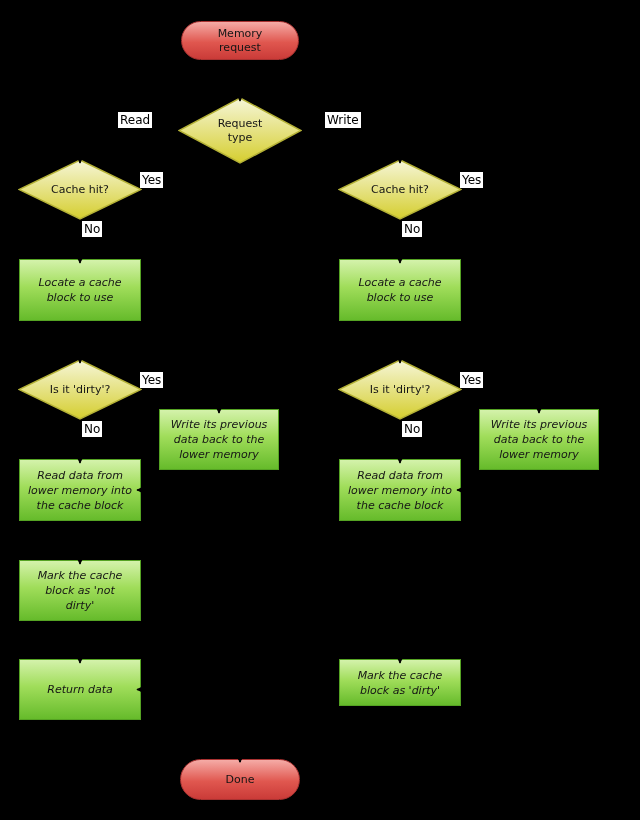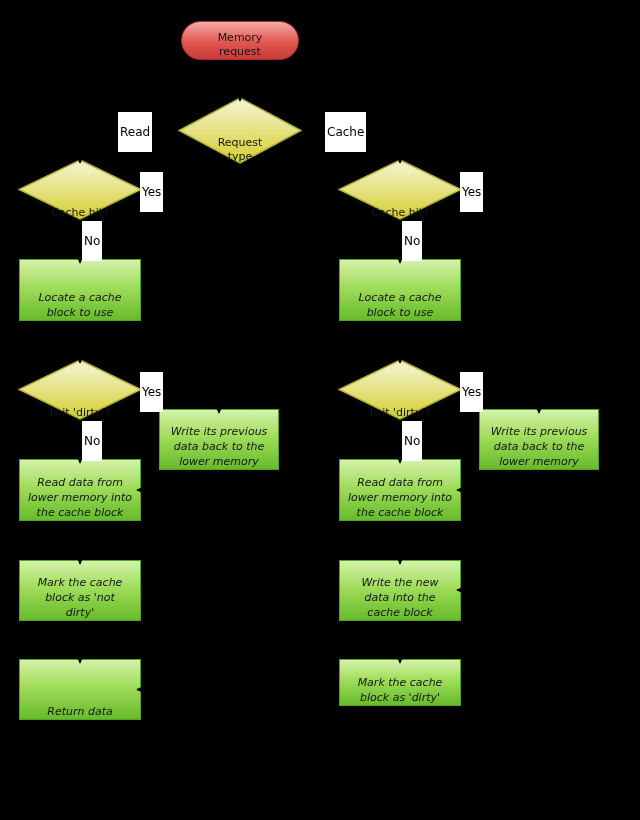--- a/index.html
+++ b/index.html
@@ -2,42 +2,42 @@
 <html><head>
 <meta charset="utf-8">
 <style>
   html,body{margin:0;padding:0;background:#000;}
   .canvas{
     position:relative;width:640px;height:820px;background:#000;overflow:hidden;
     font-family:"DejaVu Sans","Liberation Sans",sans-serif;
   }
   .node{
     position:absolute;box-sizing:border-box;z-index:1;
-    display:flex;align-items:flex-end;justify-content:center;
+    display:flex;align-items:center;justify-content:center;
     text-align:center;color:#151515;
   }
   .process{
     background:linear-gradient(180deg,#d4f2ab 0%,#a0dd5a 45%,#66bb2b 100%);
     border:1px solid #55a323;
     font-size:11px;line-height:15px;padding:0 10px;font-style:italic;
   }
   .pill{
     background:linear-gradient(180deg,#f5aba6 0%,#e0574f 55%,#ca3b38 100%);
     border:1px solid #a93231;border-radius:21px;
     font-size:11px;line-height:14px;
   }
   .pill .plabel{display:block;}
   .diamond{background:transparent;border:none;padding:0;}
   .diamond .dshape{position:absolute;left:0;top:0;width:100%;height:100%;}
   .dlabel{position:relative;z-index:1;font-size:11px;line-height:14px;}
   .connectors{position:absolute;left:0;top:0;width:640px;height:820px;z-index:2;pointer-events:none;}
   .edge{fill:none;stroke:#000;stroke-width:1.5;}
   .elabel{
     position:absolute;z-index:3;background:#fff;color:#000;
-    font-size:12px;line-height:16px;padding:12px 2px;white-space:nowrap;
+    font-size:12px;line-height:16px;padding:0 2px;white-space:nowrap;
   }
 </style>
 </head>
 <body>
 
 <div class="canvas">
 
   <div class="node pill" style="left:181px;top:21px;width:118px;height:39px;">
     <span class="plabel" style="max-width:78px;">Memory request</span>
   </div>
@@ -102,28 +102,28 @@
   </div>
 
   <div class="node process" style="left:479px;top:409px;width:120px;height:61px;padding:0 6px;">
     <span>Write its previous data back to the lower memory</span>
   </div>
 
   <div class="node process" style="left:339px;top:459px;width:122px;height:62px;padding:0 6px;">
     <span>Read data from lower memory into the cache block</span>
   </div>
 
-  <div class="node process" style="left:339px;top:560px;width:122px;height:61px;">
-    <span>Write the new data into the cache block</span>
-  </div>
 
   <div class="node process" style="left:339px;top:659px;width:122px;height:47px;">
     <span>Mark the cache block as 'dirty'</span>
   </div>
 
+  <div class="node pill" style="left:180px;top:759px;width:120px;height:41px;">
+    <span class="plabel">Done</span>
+  </div>
 
   <svg class="connectors" viewBox="0 0 640 820">
     <defs>
       <linearGradient id="gradDiamond" x1="0" y1="0" x2="0" y2="1">
         <stop offset="0%" stop-color="#f6f6d8"></stop>
         <stop offset="100%" stop-color="#d5ce2f"></stop>
       </linearGradient>
       <marker id="arrowhead" markerWidth="8" markerHeight="8" refX="6.5" refY="3.5" orient="auto">
         <path d="M0,0 L7,3.5 L0,7 Z" fill="#000"></path>
       </marker>
@@ -145,21 +145,21 @@
     <polyline class="edge" marker-end="url(#arrowhead)" points="400,321 400,363"></polyline>
     <polyline class="edge" marker-end="url(#arrowhead)" points="462,389.5 539,389.5 539,413"></polyline>
     <polyline class="edge" marker-end="url(#arrowhead)" points="539,470 539,490 457,490"></polyline>
     <polyline class="edge" marker-end="url(#arrowhead)" points="400,420 400,463"></polyline>
     <polyline class="edge" marker-end="url(#arrowhead)" points="400,521 400,564"></polyline>
     <polyline class="edge" marker-end="url(#arrowhead)" points="400,621 400,663"></polyline>
     <polyline class="edge" marker-end="url(#arrowhead)" points="400,720 400,740 240,740 240,762"></polyline>
   </svg>
 
   <div class="elabel" style="left:118px;top:112px;">Read</div>
-  <div class="elabel" style="left:325px;top:112px;">Cache</div>
+  <div class="elabel" style="left:325px;top:112px;">Write</div>
 
   <div class="elabel" style="left:140px;top:172px;">Yes</div>
   <div class="elabel" style="left:82px;top:221px;">No</div>
   <div class="elabel" style="left:460px;top:172px;">Yes</div>
   <div class="elabel" style="left:402px;top:221px;">No</div>
 
   <div class="elabel" style="left:140px;top:372px;">Yes</div>
   <div class="elabel" style="left:82px;top:421px;">No</div>
   <div class="elabel" style="left:460px;top:372px;">Yes</div>
   <div class="elabel" style="left:402px;top:421px;">No</div>

